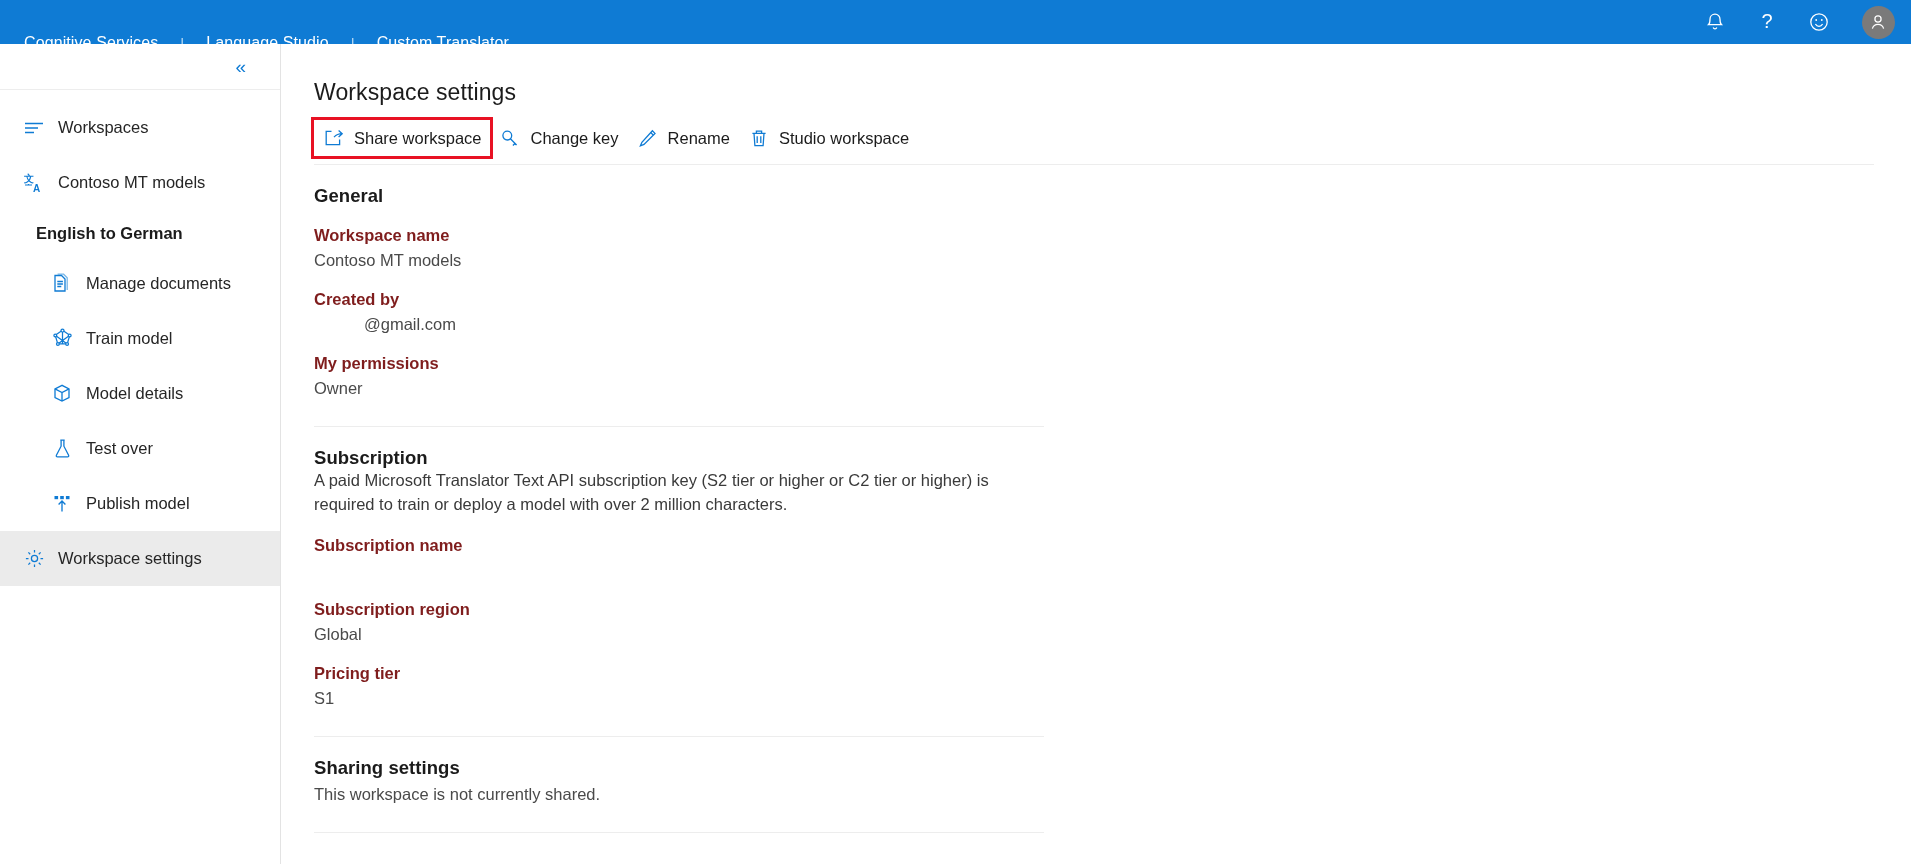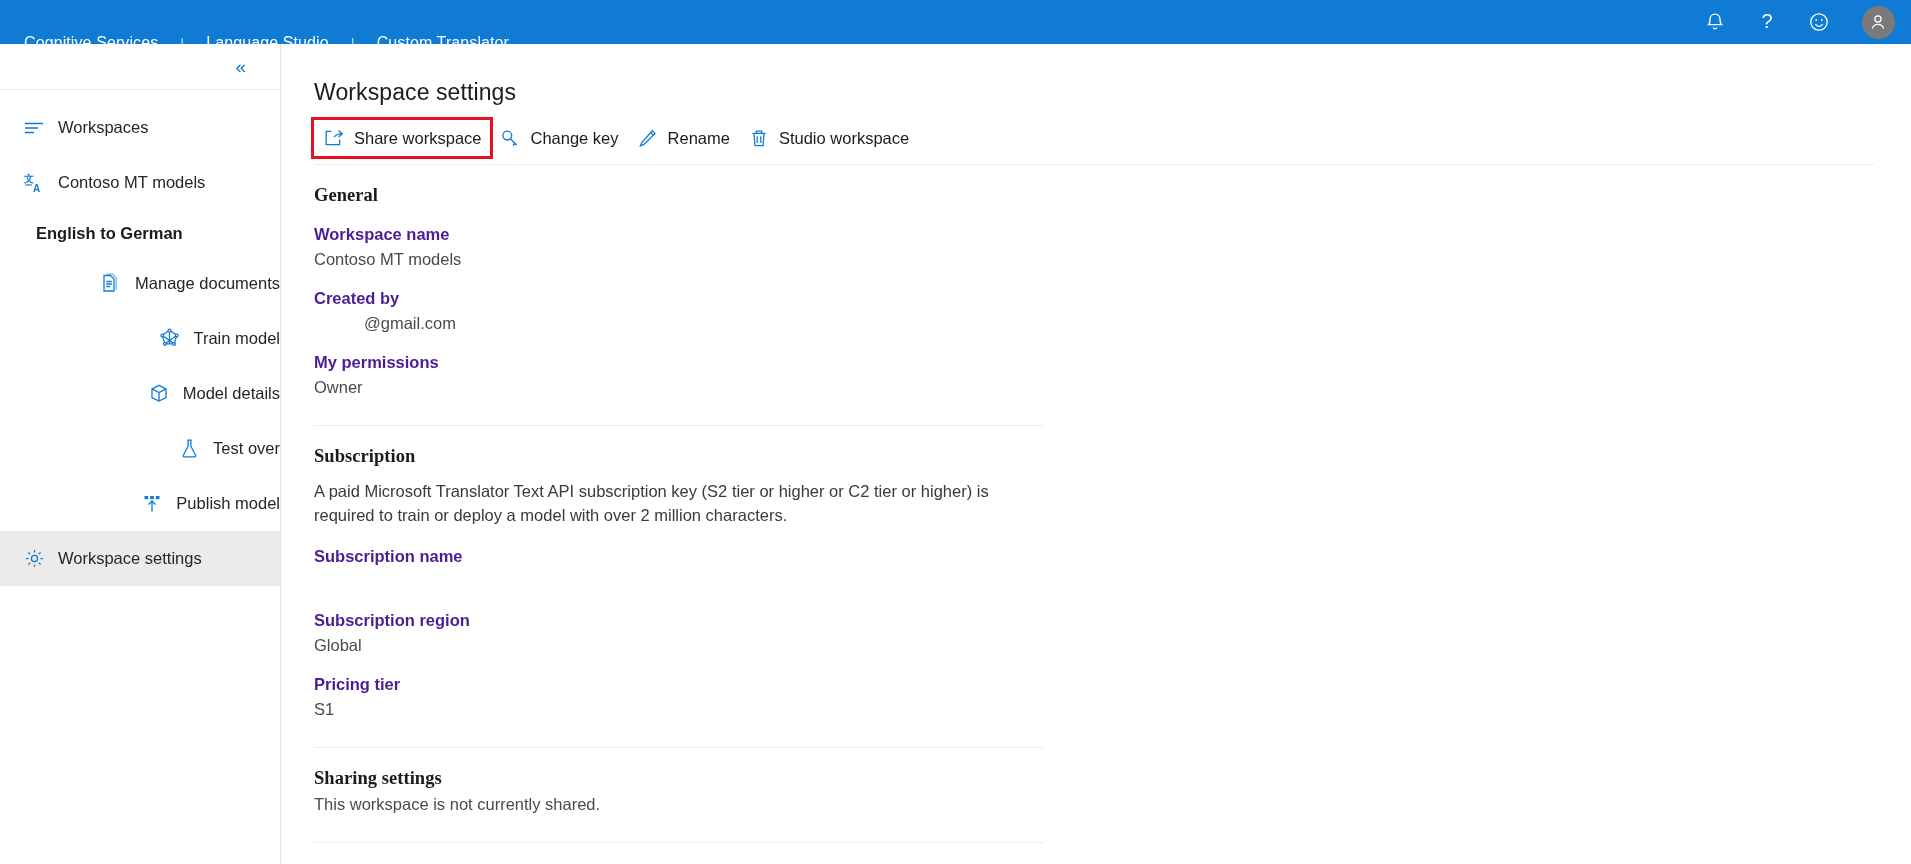--- a/index.html
+++ b/index.html
@@ -68,21 +68,21 @@
   .nav-item.selected { background: #ebebeb; }
   .nav-icon {
     width: 28px; min-width: 28px; height: 24px;
     display: flex; align-items: center; justify-content: center;
     margin-right: 10px;
   }
   .nav-icon.indent { margin-left: 28px; }
   .nav-label {
     font-size: 16.5px; color: #262626; white-space: nowrap;
   }
-  .nav-item.child { height: 55px; justify-content: flex-end; }
+  .nav-item.child { height: 55px; }
   .nav-heading {
     height: 46px; display: flex; align-items: center;
     padding-left: 36px; font-size: 16.5px; font-weight: bold; color: #1b1b1b;
   }
 
   
   .main {
     position: absolute; left: 282px; top: 44px;
     width: 1629px; height: 820px;
     background: #ffffff;
@@ -111,33 +111,33 @@
   .cmd.highlighted { outline: 3px solid #e81123; outline-offset: 0; }
   .cmdbar-rule {
     height: 1px; background: #ededed;
     margin: 8px 0 0 32px; width: 1560px;
   }
 
   
   .body-wrap { padding: 0 0 0 32px; }
   .section-title {
     font-size: 18.5px; font-weight: bold; color: #1b1b1b;
-    margin-top: 20px; letter-spacing: .05px; font-family: Liberation Serif, serif;
+    margin-top: 20px; letter-spacing: .05px;
   }
   .field-label {
-    font-size: 16.5px; font-weight: bold; color: #4c1d95;
+    font-size: 16.5px; font-weight: bold; color: #7f1d1d;
     margin-top: 19px;
   }
   .field-value {
     font-size: 16.5px; color: #4a4a4a; margin-top: 6px;
     min-height: 20px;
   }
   .field-value.indented { padding-left: 50px; }
   .para {
-    font-size: 16.5px; color: #3a3a3a; margin-top: 13px;
+    font-size: 16.5px; color: #3a3a3a; 
     line-height: 1.45; max-width: 720px;
   }
   .hr {
     height: 1px; background: #ededed;
     width: 730px; margin-top: 27px;
   }
   .twocol { display: flex; margin-top: 19px; }
   .twocol .col { width: 180px; }
   .twocol .col .field-label { margin-top: 0; }
 </style>

